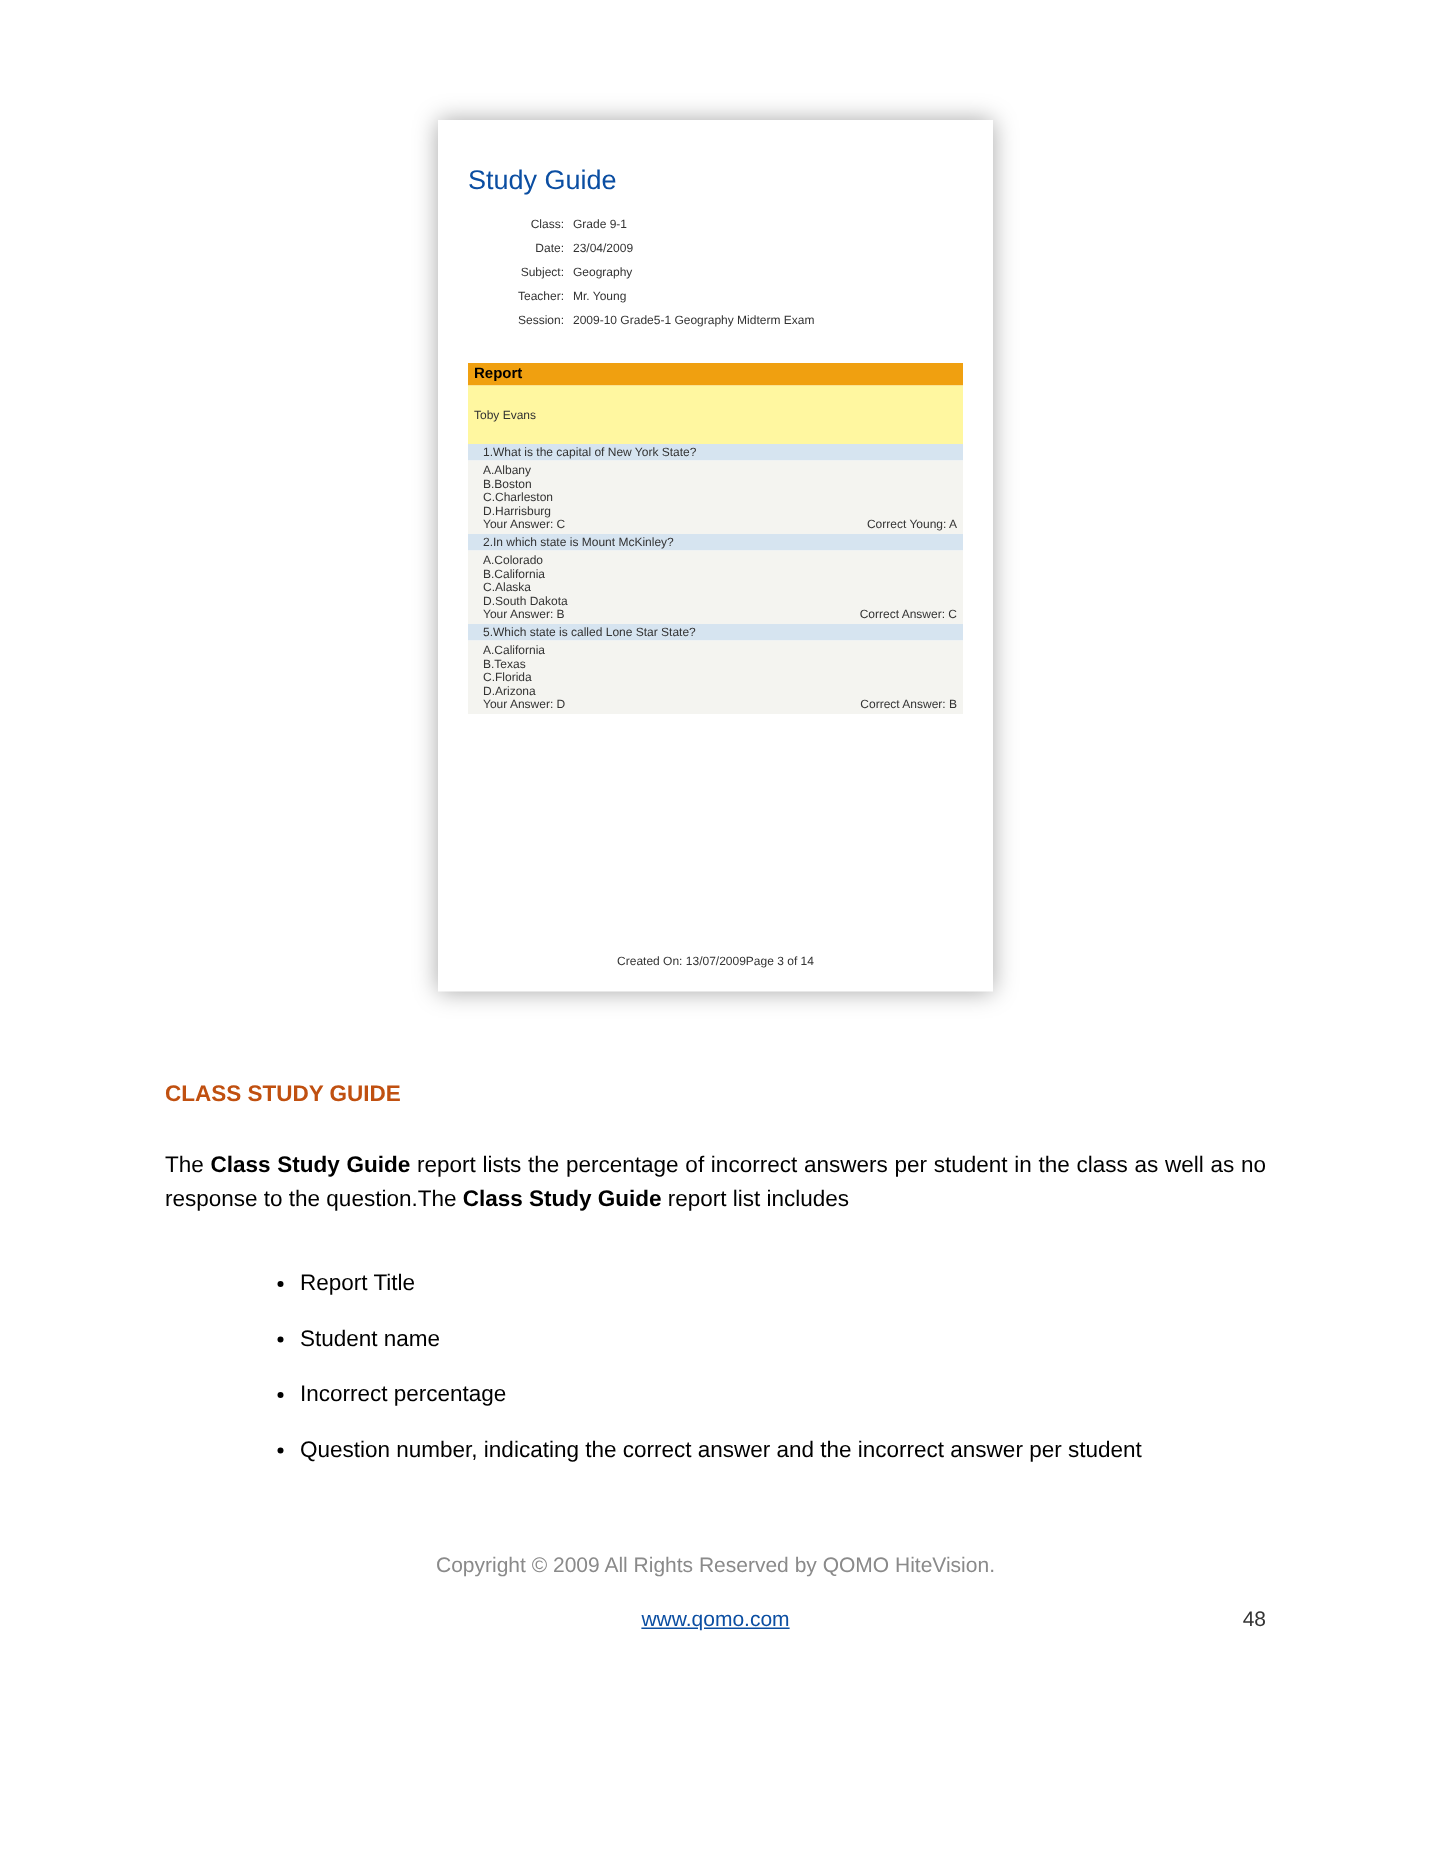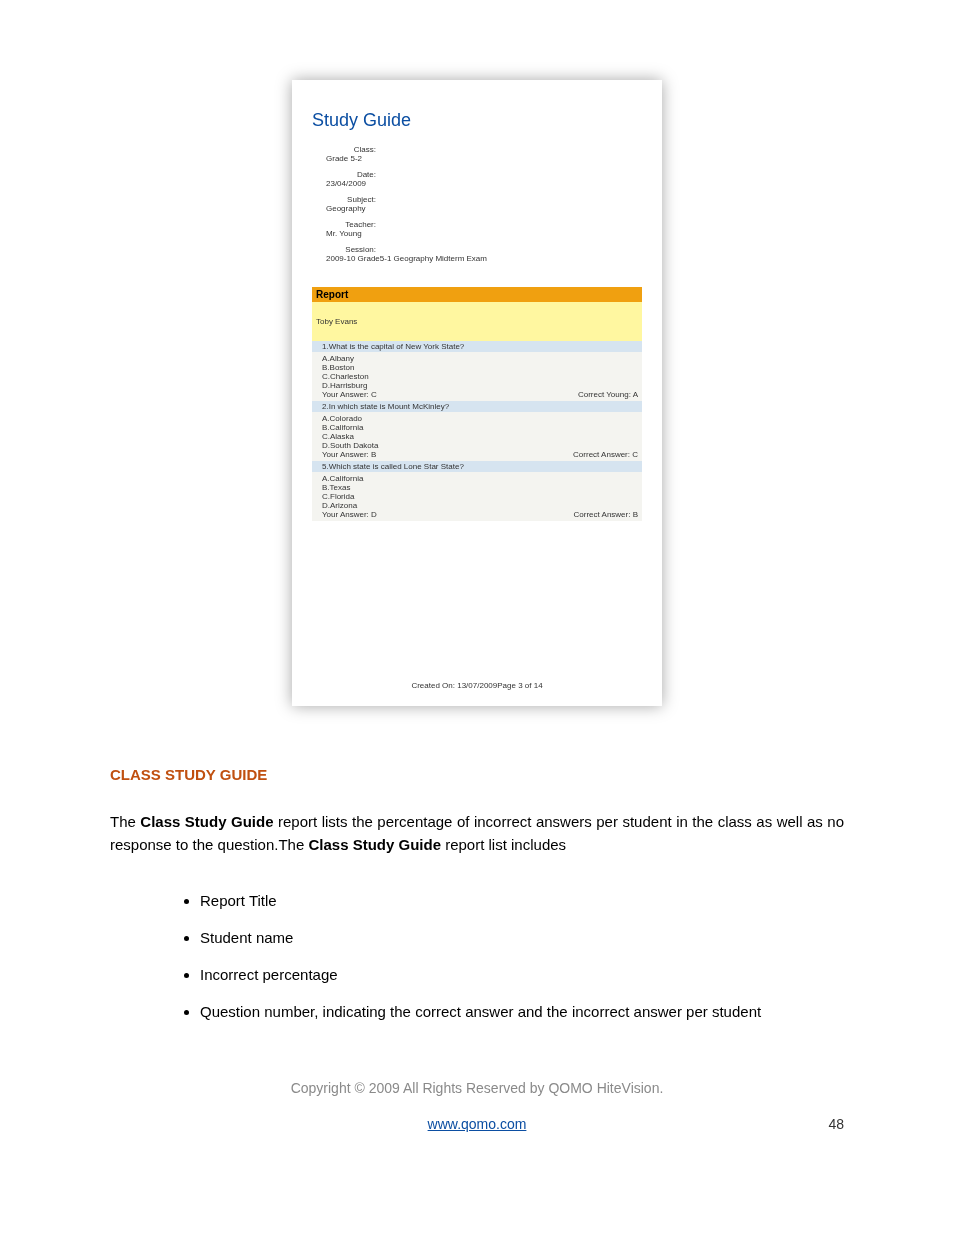--- a/index.html
+++ b/index.html
@@ -31,21 +31,20 @@
     margin-bottom: 14px;
     font-family: Arial, sans-serif;
   }
   .meta-table {
     margin-left: 14px;
     margin-bottom: 24px;
   }
   .meta-row {
     display: flex;
     margin-bottom: 7px;
-    flex-direction: column;
   }
   .meta-label {
     width: 50px;
     text-align: right;
     padding-right: 6px;
     color: #333;
   }
   .meta-value {
     color: #333;
   }
@@ -141,21 +140,21 @@
 <body>
 
 <div class="page">
 
   <div class="report-image">
     <div class="title">Study Guide</div>
 
     <div class="meta-table">
       <div class="meta-row">
         <div class="meta-label">Class:</div>
-        <div class="meta-value">Grade 5-2</div>
+        <div class="meta-value">Grade 9-1</div>
       </div>
       <div class="meta-row">
         <div class="meta-label">Date:</div>
         <div class="meta-value">23/04/2009</div>
       </div>
       <div class="meta-row">
         <div class="meta-label">Subject:</div>
         <div class="meta-value">Geography</div>
       </div>
       <div class="meta-row">

